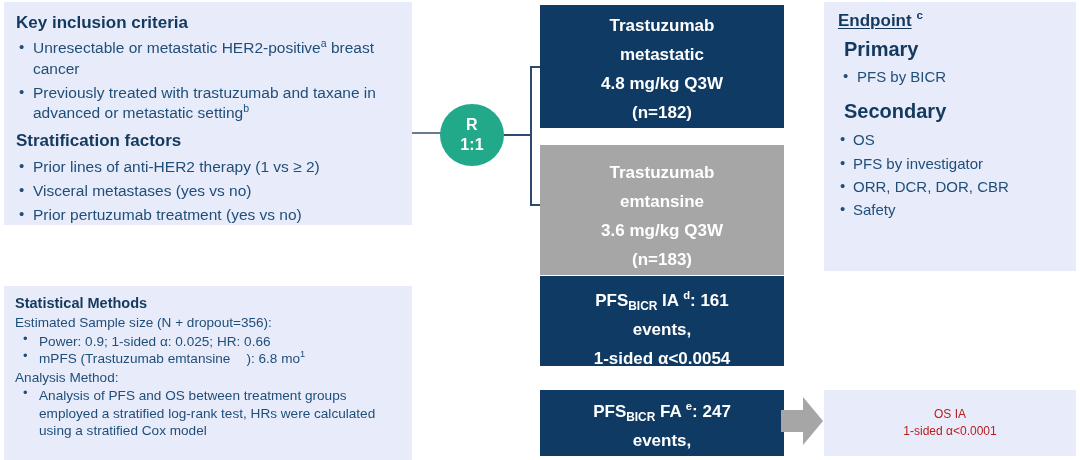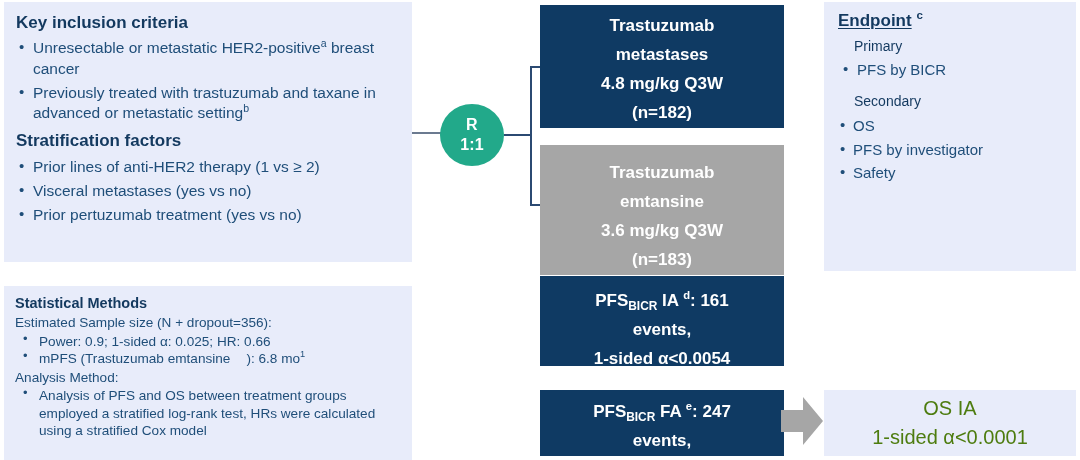--- a/index.html
+++ b/index.html
@@ -27,21 +27,21 @@
     position: absolute;
     background: #E8ECFA;
     box-sizing: border-box;
   }
 
   
   #criteria-panel {
     left: 4px;
     top: 2px;
     width: 408px;
-    height: 260px;
+    height: 223px;
     padding: 10px 12px 0 12px;
   }
   .h-bold {
     font-weight: bold;
     font-size: 17px;
     color: #13395F;
     line-height: 1.25;
     margin: 0 0 5px 0;
   }
   ul.bul {
@@ -215,24 +215,24 @@
     font-size: 17px;
     color: #13395F;
     margin-bottom: 7px;
   }
   #endpoint-title .u {
     text-decoration: underline;
     text-underline-offset: 2px;
     margin-top: 9px;
   }
   .sub-head {
-    font-weight: normal;
-    font-size: 14px;
+    font-weight: bold;
+    font-size: 20px;
     color: #13395F;
-    margin: 0 0 5px 16px;
+    margin: 0 0 5px 6px;
   }
   ul.ep {
     list-style: none;
     margin: 0 0 13px 0;
     padding: 0;
   }
   ul.ep > li {
     position: relative;
     padding-left: 15px;
     font-size: 15px;
@@ -255,23 +255,23 @@
     left: 824px;
     top: 390px;
     width: 252px;
     height: 66px;
     display: flex;
     flex-direction: column;
     align-items: center;
     justify-content: center;
   }
   #osia-panel .ln {
-    font-size: 20px;
+    font-size: 12px;
     line-height: 1.45;
-    color: #4d7c0f;
+    color: #b91c1c;
   }
 </style>
 </head>
 <body>
 
 <div class="stage">
 
   <div class="panel" id="criteria-panel">
     <div class="h-bold">Key inclusion criteria</div>
 
@@ -320,21 +320,21 @@
 
   <div class="conn" id="conn-stem"></div>
   <div class="conn" id="conn-spine"></div>
   <div class="conn" id="conn-top"></div>
   <div class="conn" id="conn-bot"></div>
   <div class="arrowhead" id="arrow-top"></div>
   <div class="arrowhead" id="arrow-bot"></div>
 
   <div class="tbox navy" id="box-arm1">
     <div class="ln">Trastuzumab</div>
-    <div class="ln">metastases</div>
+    <div class="ln">metastatic</div>
     <div class="ln">4.8 mg/kg  Q3W</div>
     <div class="ln">(n=182)</div>
   </div>
 
   <div class="tbox grey" id="box-arm2">
     <div class="ln">Trastuzumab</div>
     <div class="ln">emtansine</div>
     <div class="ln">3.6 mg/kg  Q3W</div>
     <div class="ln">(n=183)</div>
   </div>
@@ -360,20 +360,21 @@
 
     <div class="sub-head">Primary</div>
     <ul class="ep indent">
       <li>PFS by BICR</li>
     </ul>
 
     <div class="sub-head">Secondary</div>
     <ul class="ep tight">
       <li>OS</li>
       <li>PFS by investigator</li>
+      <li>ORR, DCR, DOR, CBR</li>
       <li>Safety</li>
     </ul>
   </div>
 
   <div class="panel" id="osia-panel">
     <div class="ln">OS IA</div>
     <div class="ln">1-sided α&lt;0.0001</div>
   </div>
 
 </div>

